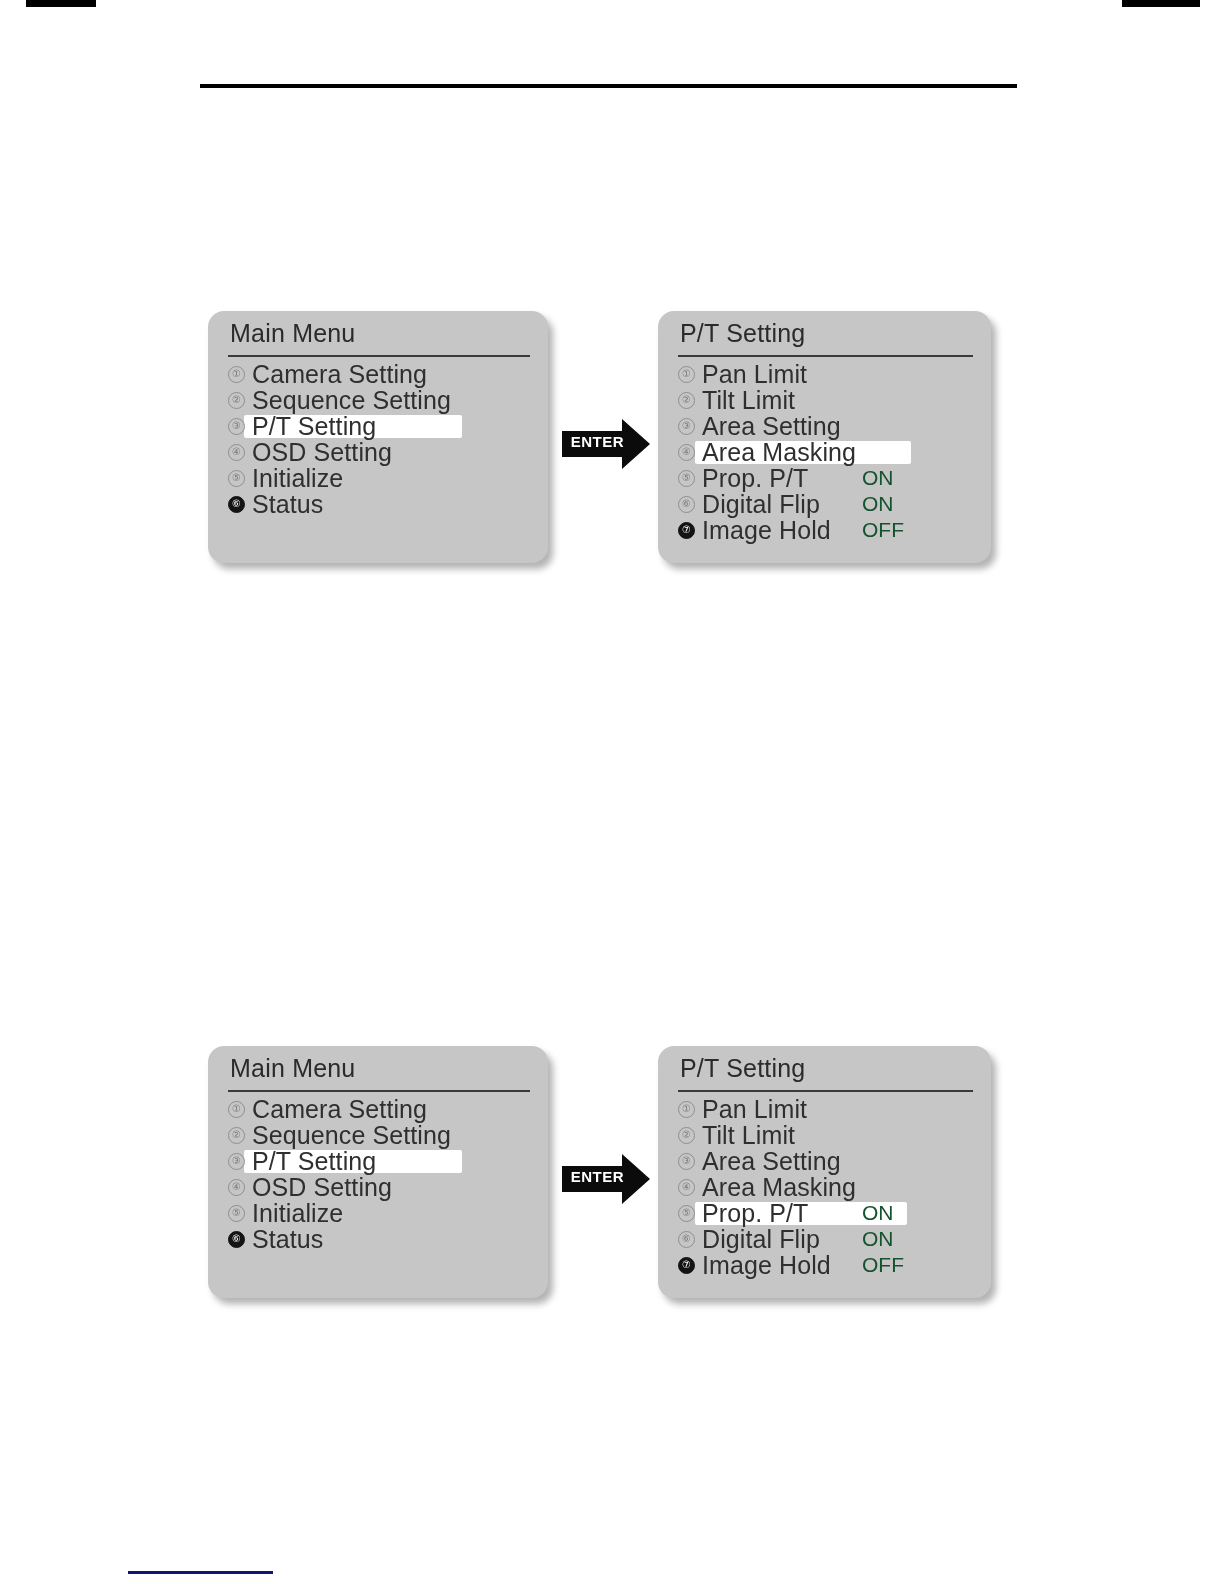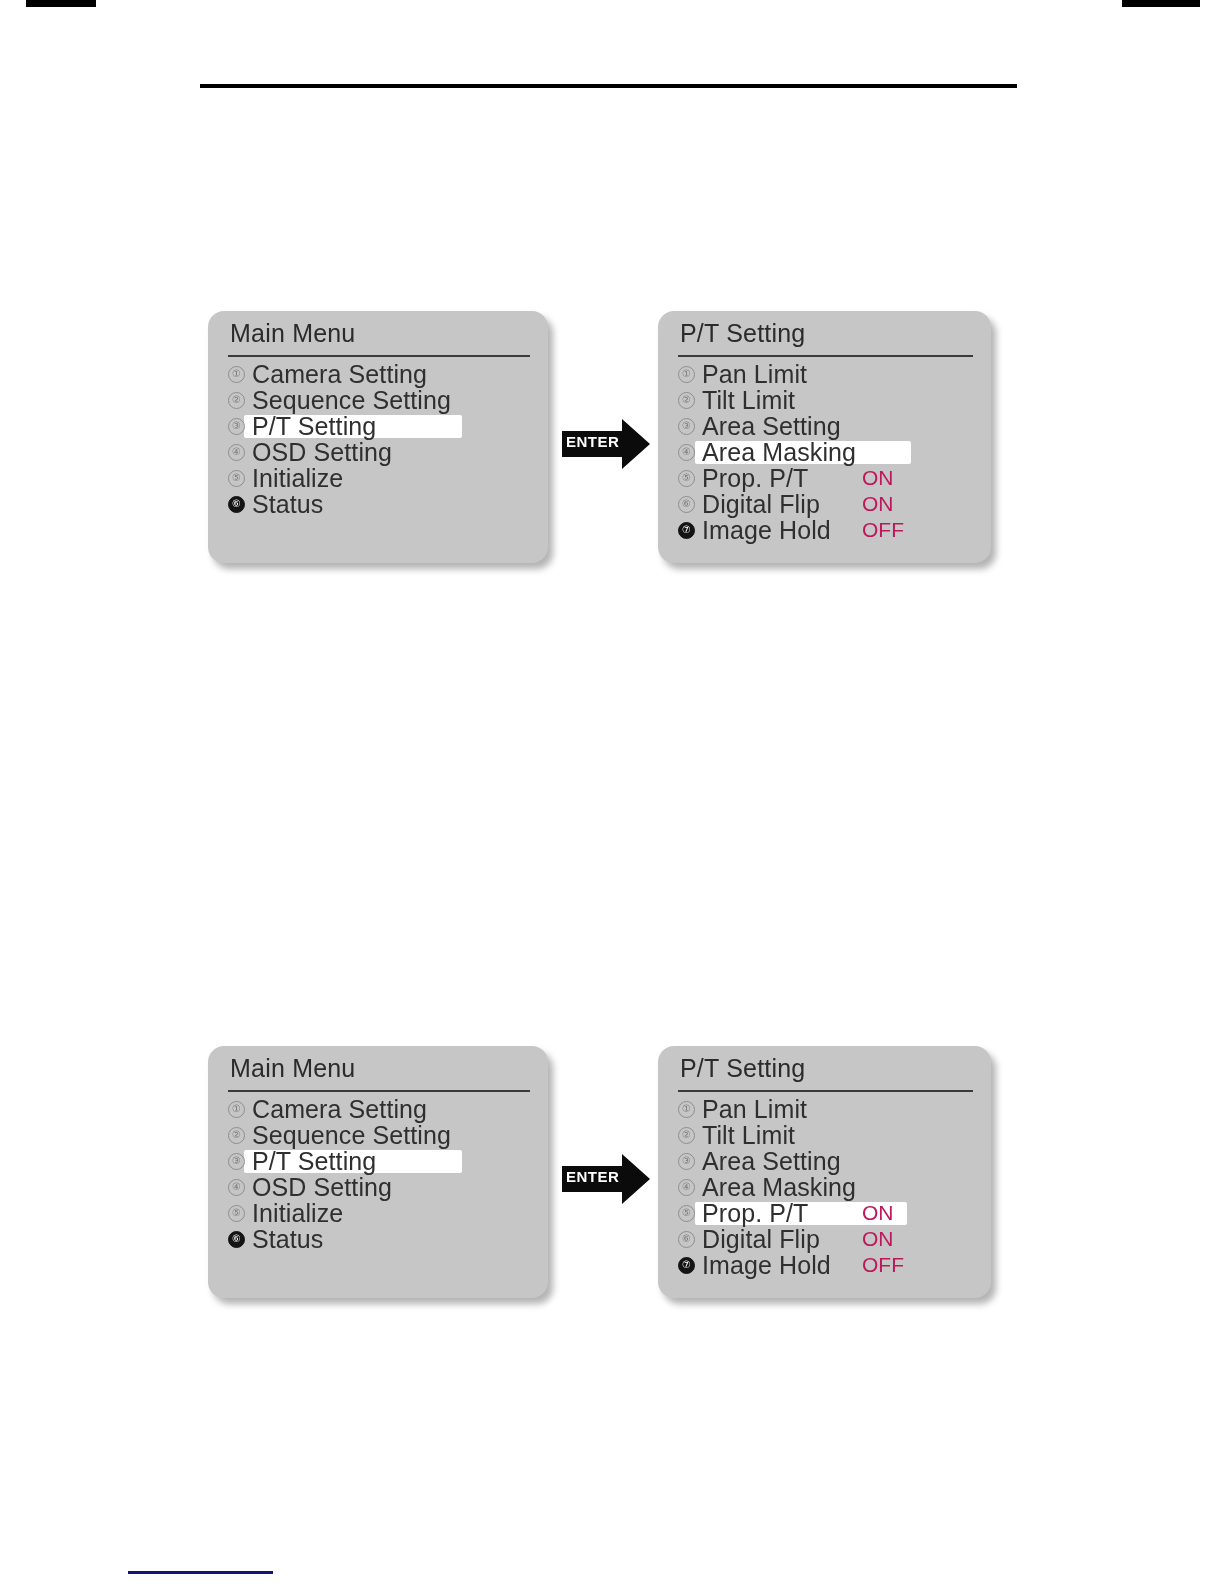--- a/index.html
+++ b/index.html
@@ -146,40 +146,40 @@
     color: #2f2f2f;
     white-space: nowrap;
     letter-spacing: 0.1px;
   }
 
   .row-value {
     position: absolute;
     left: 204px;
     z-index: 2;
     font-size: 21px;
-    color: #be185d;
+    color: #14532d;
     white-space: nowrap;
   }
 
   
   .enter-arrow {
     position: absolute;
     left: 560px;
     top: 112px;
     width: 92px;
     height: 54px;
     z-index: 3;
   }
   .enter-arrow svg { display: block; }
   .enter-arrow .enter-text {
     position: absolute;
     left: 6px;
     top: 16px;
     width: 58px;
-    text-align: left;
+    text-align: right;
     color: #ffffff;
     font-size: 15px;
     font-weight: bold;
     letter-spacing: 0.5px;
     font-family: "Liberation Sans", sans-serif;
     pointer-events: none;
   }
 </style>
 </head>
 <body>

